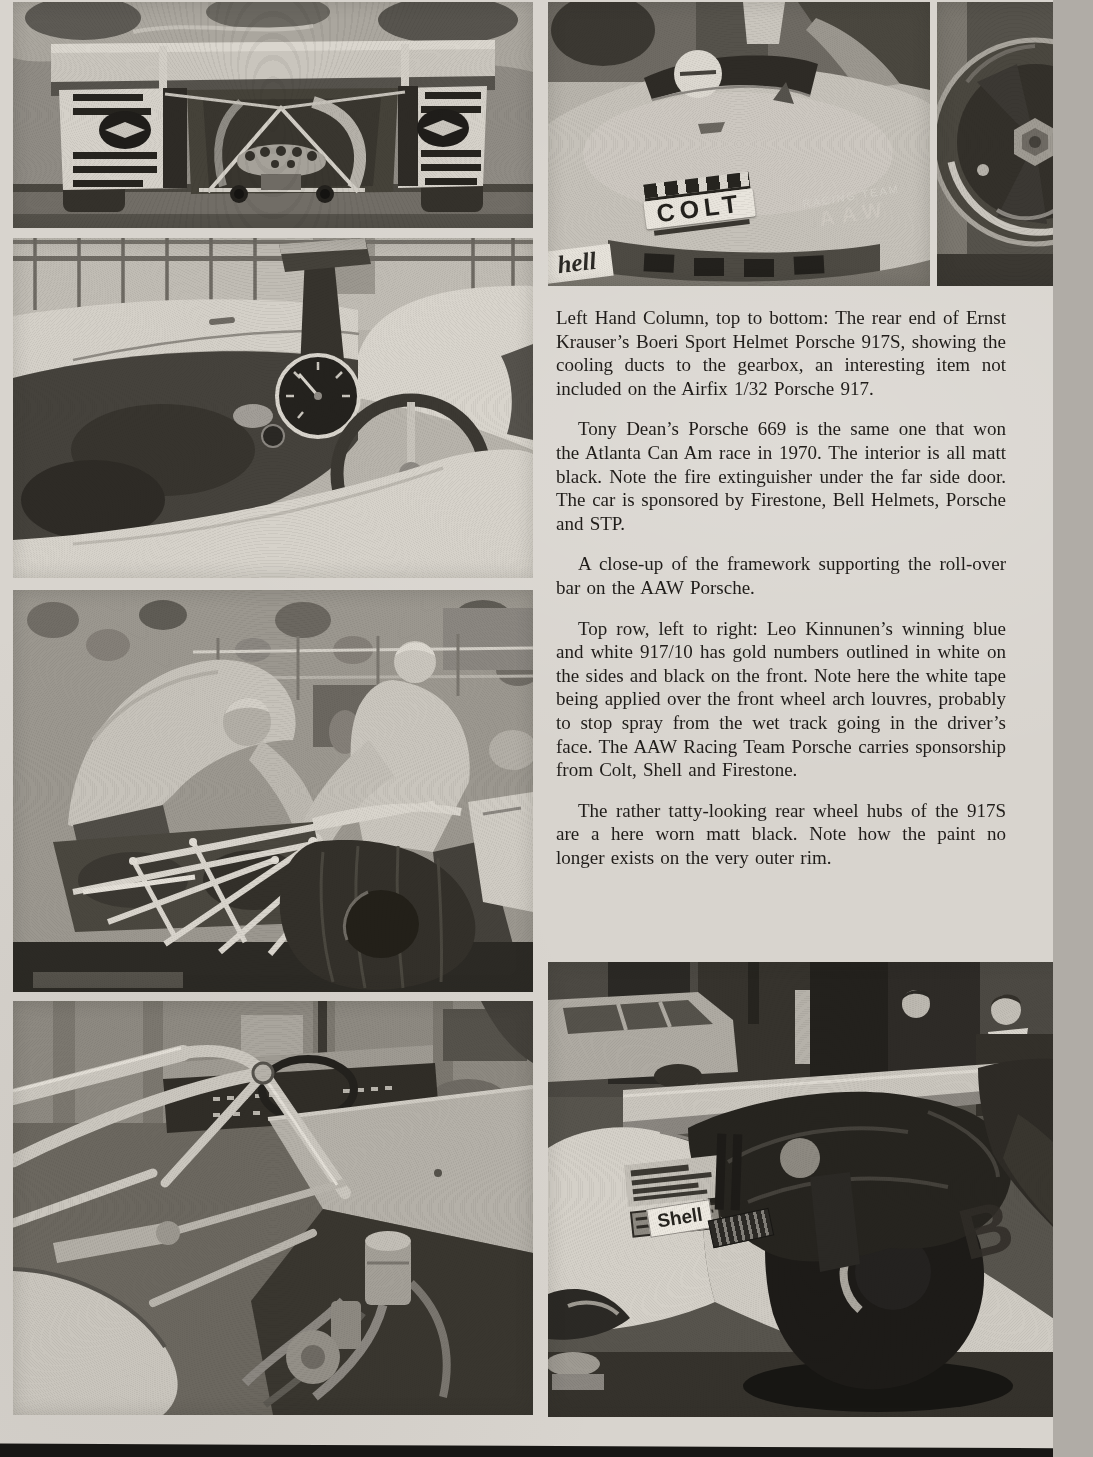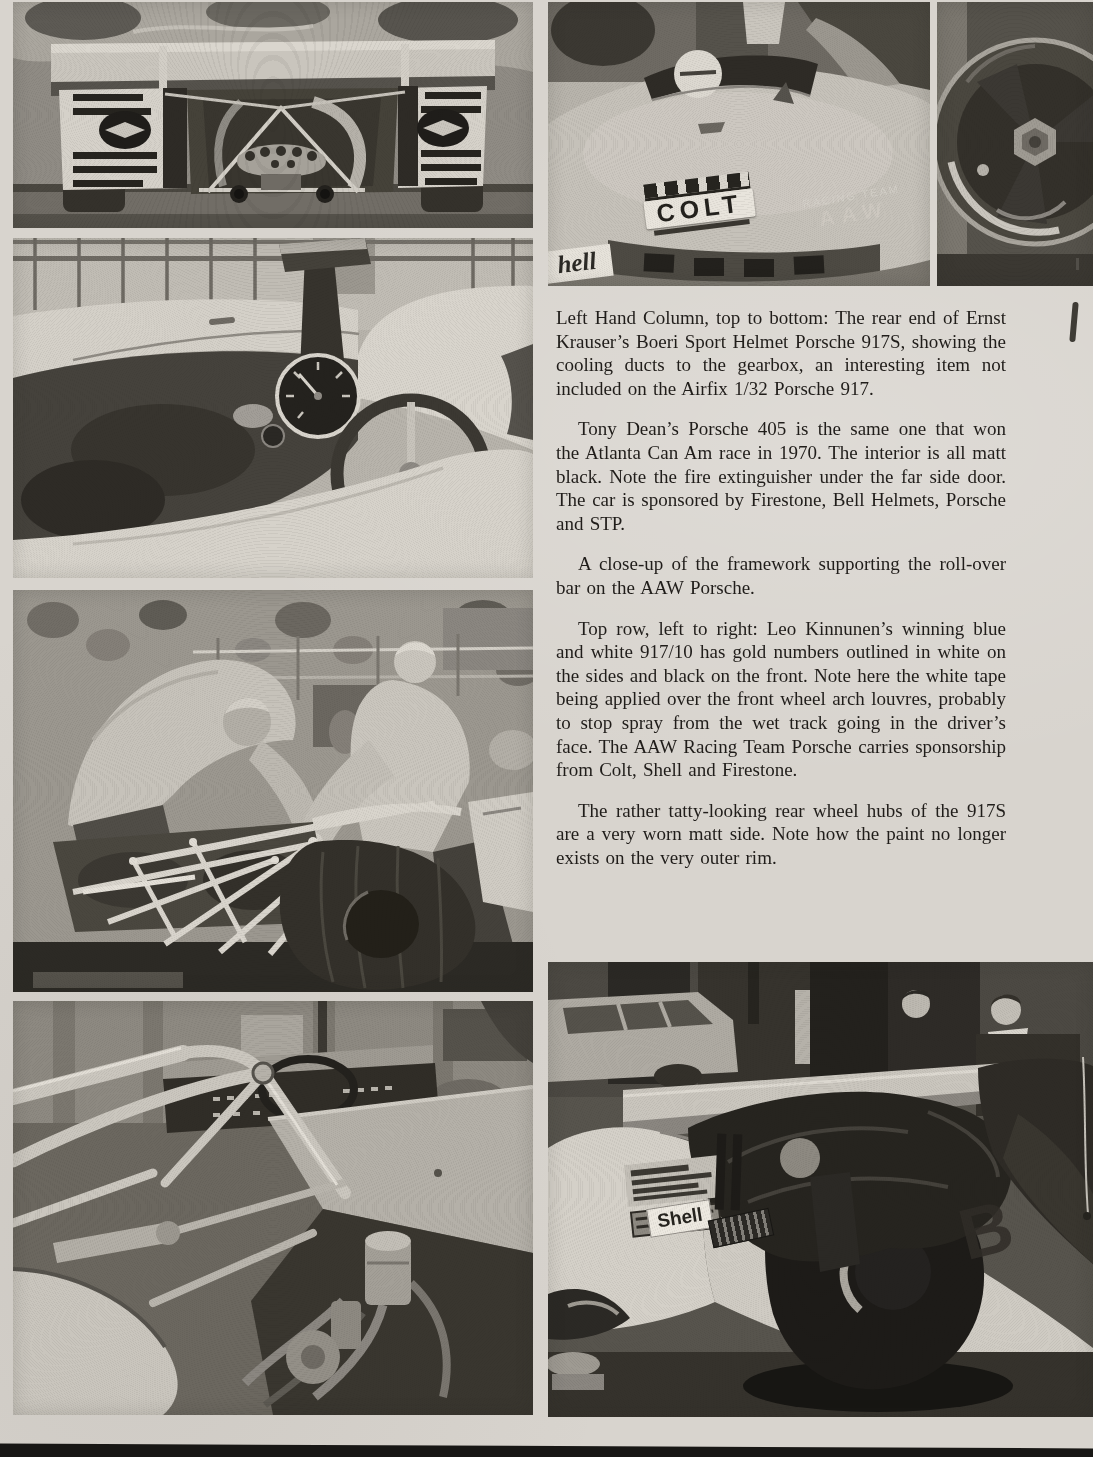--- a/index.html
+++ b/index.html
@@ -1,22 +1,23 @@
 <!DOCTYPE html>
 <html style="--paper: #d8d4ce; --ink: #201d1a;"><head>
 <meta charset="utf-8">
 <style>
   html,body { margin:0; padding:0; background:#b0aca6; }
   .page {
-    position:relative; width:1093px; height:1457px; overflow:hidden;
+    position:relative; width:1009px; height:1457px; overflow:hidden;
     background:
       radial-gradient(900px 500px at 75% 30%, rgba(255,255,255,.16), transparent 70%),
       radial-gradient(700px 900px at 12% 85%, rgba(110,105,98,.10), transparent 70%),
       var(--paper, #d8d4ce);
     font-family:"Liberation Serif", serif;
+    padding-left:44px;
   }
   figure.ph { position:absolute; margin:0; overflow:hidden; }
   figure.ph svg { display:block; width:100%; height:100%; }
   figure.ph::after { content:""; position:absolute; inset:0; pointer-events:none;
     background-image: repeating-radial-gradient(rgba(25,22,19,.055) 0 .6px, transparent .6px 2.2px);
     box-shadow: inset 0 0 18px rgba(40,37,33,.18); }
 
   
   .f-rear   { left:13px;  top:2px;    width:520px; height:226px; }
   .f-cockpit{ left:13px;  top:238px;  width:520px; height:340px; }
@@ -392,24 +393,24 @@
       <polygon points="98,116 119,128 119,152 98,164 77,152 77,128" fill="#9e9a92"></polygon>
       <polygon points="98,126 111,133 111,147 98,154 85,147 85,133" fill="#6e6a63"></polygon>
       <circle cx="98" cy="140" r="6" fill="#44413b"></circle>
       <circle cx="46" cy="168" r="6" fill="#b5b1a9"></circle>
       <path d="M60,208 A55,55 0 0 0 128,200" stroke="#8a8680" stroke-width="4" fill="none"></path>
     </svg>
   </figure>
 
   <div class="textcol">
     <p>Left Hand Column, top to bottom: The rear end of Ernst Krauser’s Boeri Sport Helmet Porsche 917S, showing the cooling ducts to the gearbox, an interesting item not included on the Airfix 1/32 Porsche 917.</p>
-    <p class="ind">Tony Dean’s Porsche 405 is the same one that won the Atlanta Can Am race in 1970. The interior is all matt black. Note the fire extinguisher under the far side door. The car is sponsored by Firestone, Bell Helmets, Porsche and STP.</p>
+    <p class="ind">Tony Dean’s Porsche 669 is the same one that won the Atlanta Can Am race in 1970. The interior is all matt black. Note the fire extinguisher under the far side door. The car is sponsored by Firestone, Bell Helmets, Porsche and STP.</p>
     <p class="ind">A close-up of the framework supporting the roll-over bar on the AAW Porsche.</p>
     <p class="ind">Top row, left to right: Leo Kinnunen’s winning blue and white 917/10 has gold numbers outlined in white on the sides and black on the front. Note here the white tape being applied over the front wheel arch louvres, probably to stop spray from the wet track going in the driver’s face. The AAW Racing Team Porsche carries sponsorship from Colt, Shell and Firestone.</p>
-    <p class="ind">The rather tatty-looking rear wheel hubs of the 917S are a very worn matt side. Note how the paint no longer exists on the very outer rim.</p>
+    <p class="ind">The rather tatty-looking rear wheel hubs of the 917S are a here worn matt black. Note how the paint no longer exists on the very outer rim.</p>
   </div>
 
   <figure class="ph f-rear34">
     <svg viewBox="0 0 545 455" preserveAspectRatio="none">
       <rect width="545" height="455" fill="#57544d"></rect>
       <rect width="545" height="135" fill="#4c4943"></rect>
       <rect x="60" width="82" height="122" fill="#2b2925"></rect>
       <rect x="150" width="112" height="132" fill="#36332d"></rect>
       <rect x="247" y="28" width="15" height="74" fill="#b5b1a9"></rect>
       <rect x="262" width="82" height="122" fill="#23211d"></rect>

